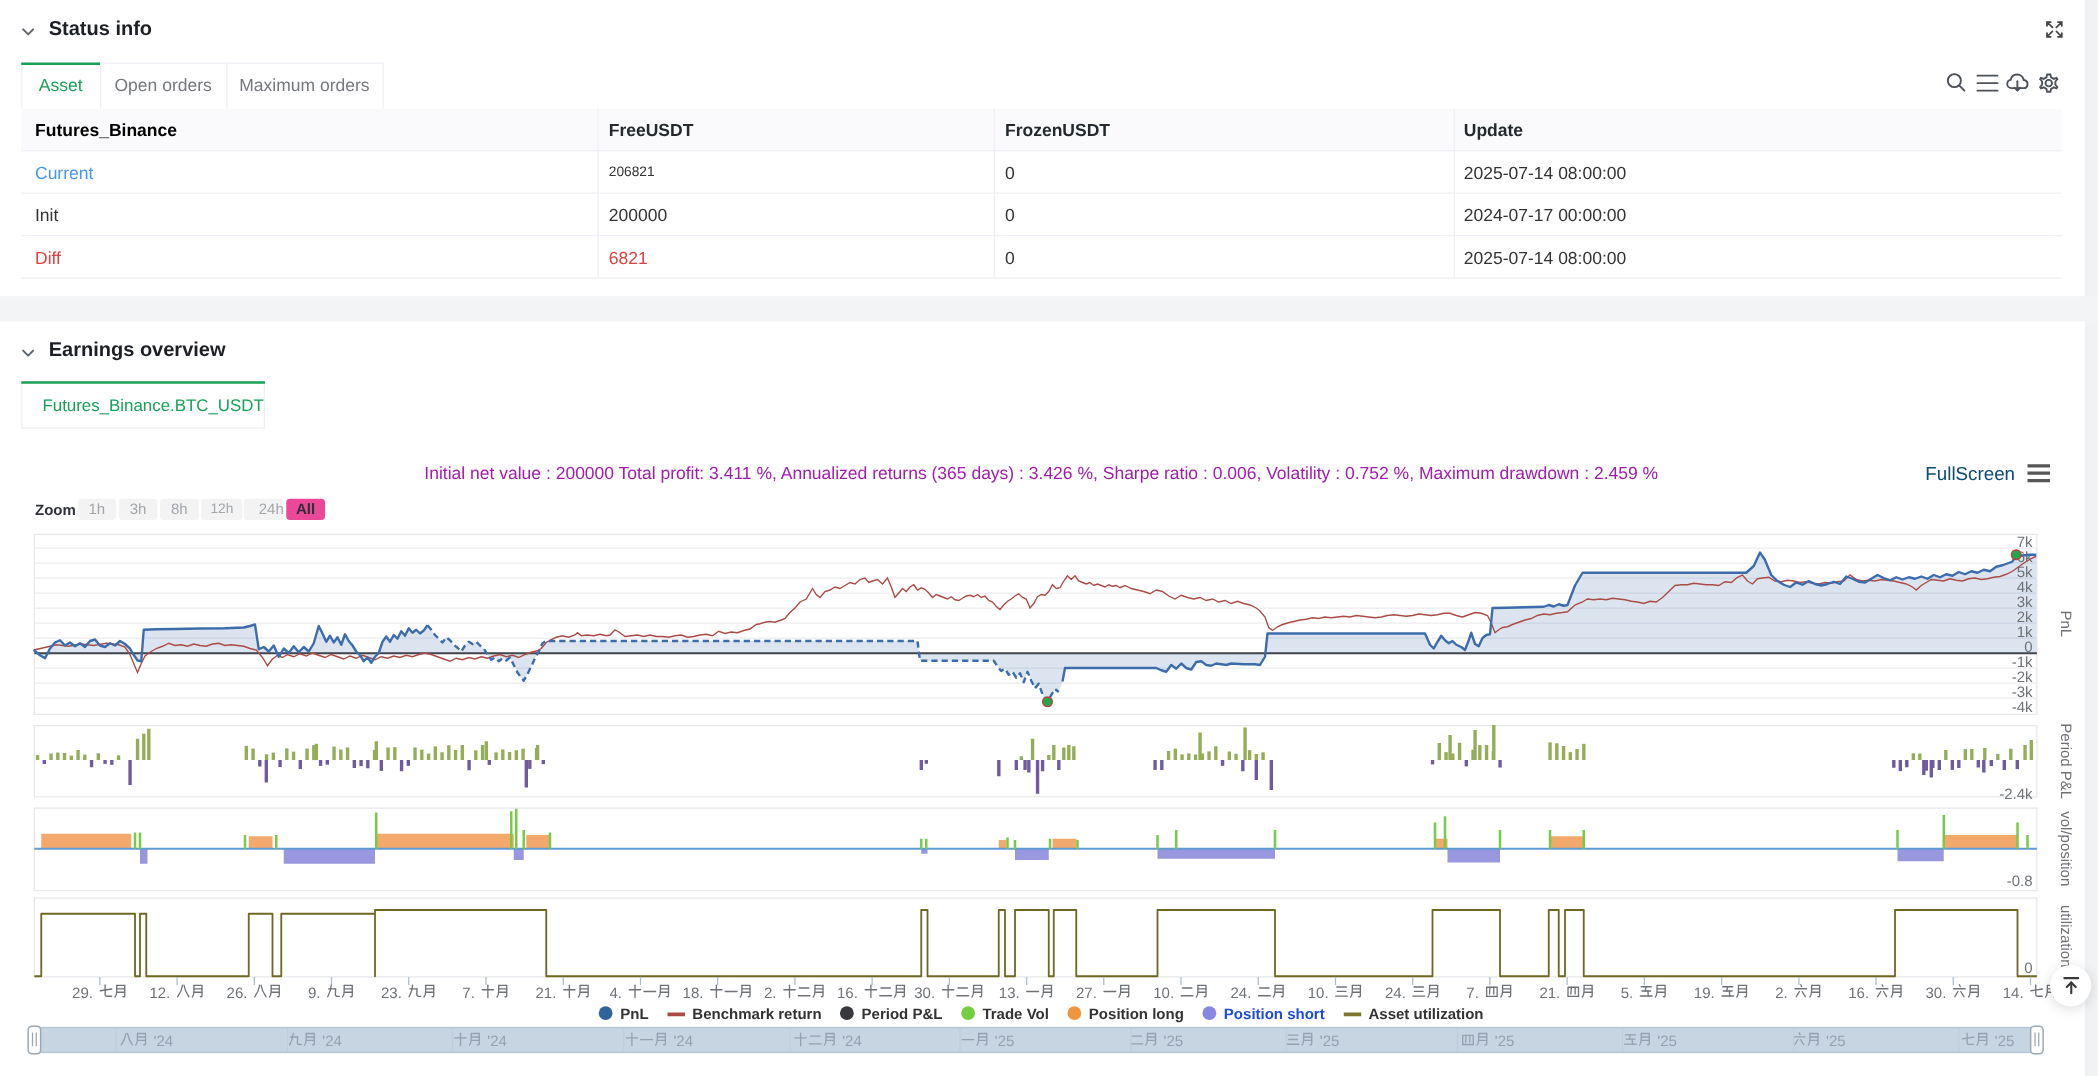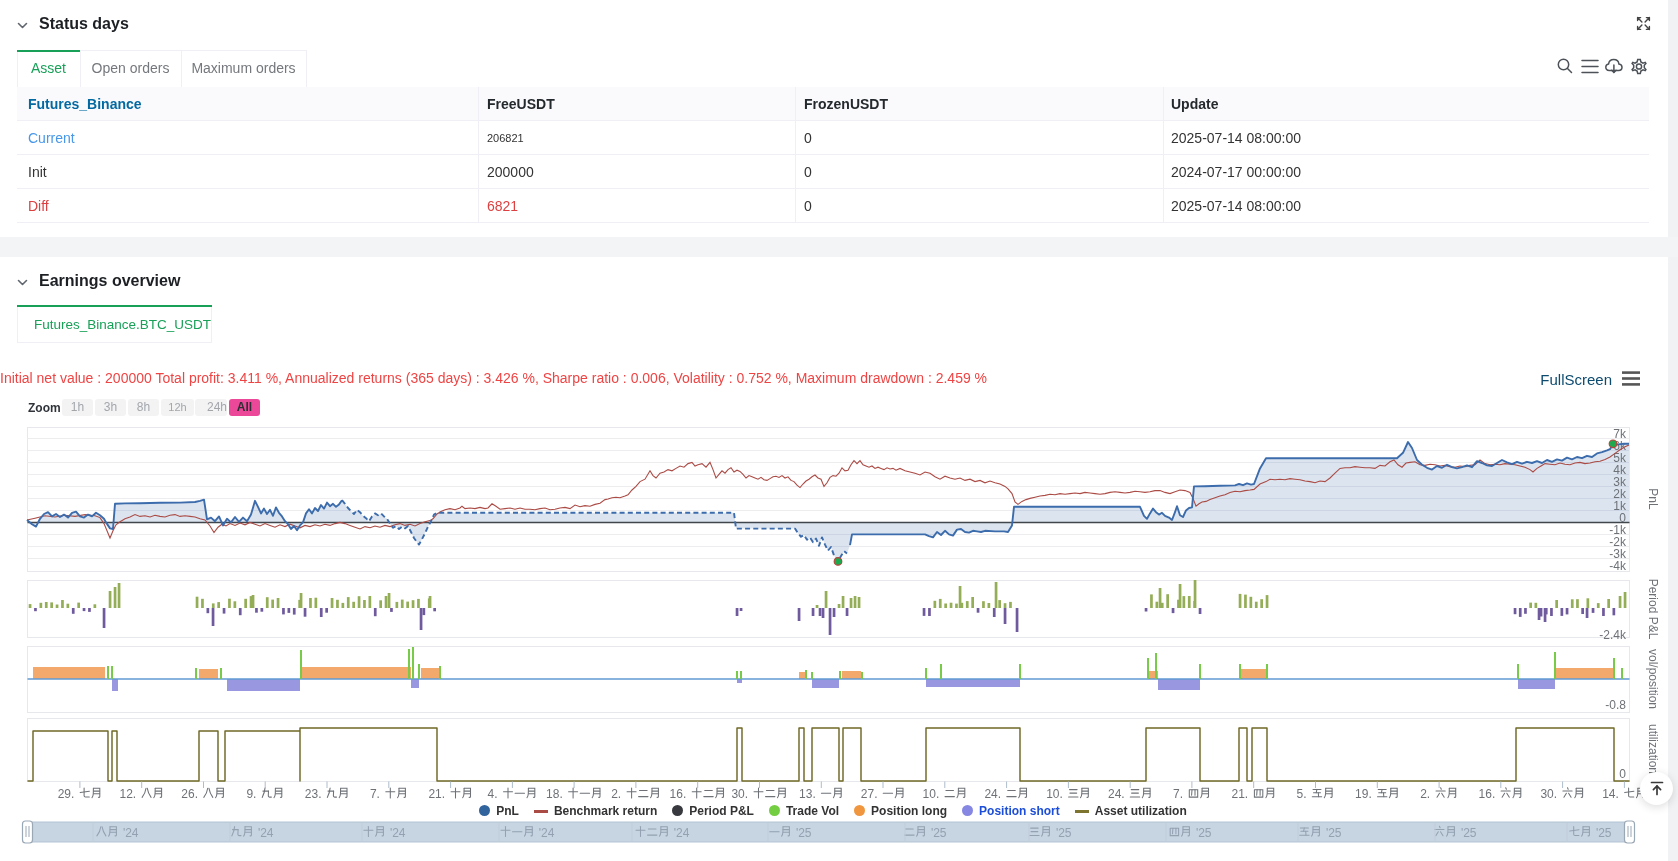--- a/index.html
+++ b/index.html
@@ -1,17 +1,17 @@
 <!DOCTYPE html>
 <html><head><meta charset="utf-8"><style>*{margin:0;padding:0;box-sizing:border-box}body{font-family:"Liberation Sans",sans-serif;background:#fff;width:1678px;height:861px;position:relative;overflow:hidden}.abs{position:absolute}</style></head><body>
 <div class="abs" style="left:1668px;top:0;width:10px;height:861px;background:#f1f2f4"></div>
 <svg class="abs" style="left:16px;top:19px" width="13" height="13" viewBox="0 0 13 13">
     <path d="M2.5 4.5 L6.5 8.5 L10.5 4.5" fill="none" stroke="#5f666d" stroke-width="1.6" stroke-linecap="round" stroke-linejoin="round"></path>
   </svg>
-<div class="abs" style="left:39px;top:15px;font-size:16px;font-weight:bold;color:#1c1f23">Status days</div>
+<div class="abs" style="left:39px;top:15px;font-size:16px;font-weight:bold;color:#1c1f23">Status info</div>
 <svg class="abs" style="left:1636px;top:16px" width="15" height="15" viewBox="0 0 15 15" stroke="#444" stroke-width="1.4" fill="none" stroke-linecap="round">
     <path d="M5.9 5.9 L1.6 1.6 M1.6 4.6 L1.6 1.6 L4.6 1.6 M9.1 5.9 L13.4 1.6 M10.4 1.6 L13.4 1.6 L13.4 4.6 M9.1 9.1 L13.4 13.4 M13.4 10.4 L13.4 13.4 L10.4 13.4 M5.9 9.1 L1.6 13.4 M4.6 13.4 L1.6 13.4 L1.6 10.4"></path>
   </svg>
 <div class="abs" style="left:17px;top:50px;width:289.5px;height:37px;border:1px solid #efeff5;border-bottom:none"></div>
 <div class="abs" style="left:17px;top:50px;width:63px;height:2px;background:#18a058"></div>
 <div class="abs" style="left:80px;top:50px;width:1px;height:37px;background:#efeff5"></div>
 <div class="abs" style="left:181px;top:50px;width:1px;height:37px;background:#efeff5"></div>
 <div class="abs" style="left:17px;top:50px;width:63px;height:37px;line-height:37px;text-align:center;font-size:14px;color:#18a058">Asset</div>
 <div class="abs" style="left:80px;top:50px;width:101px;height:37px;line-height:37px;text-align:center;font-size:14px;color:#74787d">Open orders</div>
 <div class="abs" style="left:181px;top:50px;width:125px;height:37px;line-height:37px;text-align:center;font-size:14px;color:#74787d">Maximum orders</div>
@@ -27,21 +27,21 @@
       <path d="M4.2 13.5 C1.8 13.5 0.8 11.6 0.8 10.1 C0.8 8.4 2 7.1 3.6 6.9 C4 4.2 6.2 2.6 8.7 2.6 C11.5 2.6 13.6 4.6 13.9 7 C15.6 7.2 17 8.5 17 10.3 C17 12.1 15.7 13.5 13.7 13.5 Z"></path>
       <line x1="8.9" y1="8" x2="8.9" y2="15.2"></line>
       <path d="M6.7 13.2 L8.9 15.4 L11.1 13.2"></path>
     </g>
 <g transform="translate(74,0)">
       <circle cx="9" cy="9.5" r="2.6"></circle>
       <path d="M9 2.6 L10.3 2.6 L10.9 4.9 L13 6.1 L15.2 5.3 L15.9 6.4 L14.3 8.2 L14.3 10.8 L15.9 12.6 L15.2 13.7 L13 12.9 L10.9 14.1 L10.3 16.4 L7.7 16.4 L7.1 14.1 L5 12.9 L2.8 13.7 L2.1 12.6 L3.7 10.8 L3.7 8.2 L2.1 6.4 L2.8 5.3 L5 6.1 L7.1 4.9 L7.7 2.6 Z"></path>
     </g>
 </svg>
 <div class="abs" style="left:17px;top:87px;width:1632px;height:34px;background:#fafafc;border-bottom:1px solid #efeff5"></div>
-<div class="abs" style="left:28px;top:87px;height:34px;line-height:34px;font-size:14px;font-weight:bold;color:#0369a1">Futures_Binance</div>
+<div class="abs" style="left:28px;top:87px;height:34px;line-height:34px;font-size:14px;font-weight:bold;color:#000000">Futures_Binance</div>
 <div class="abs" style="left:487px;top:87px;height:34px;line-height:34px;font-size:14px;font-weight:bold;color:#24292e">FreeUSDT</div>
 <div class="abs" style="left:804px;top:87px;height:34px;line-height:34px;font-size:14px;font-weight:bold;color:#24292e">FrozenUSDT</div>
 <div class="abs" style="left:1171px;top:87px;height:34px;line-height:34px;font-size:14px;font-weight:bold;color:#24292e">Update</div>
 <div class="abs" style="left:17px;top:121px;width:1632px;height:34px;border-bottom:1px solid #efeff5"></div>
 <div class="abs" style="left:28px;top:121px;height:34px;line-height:34px;font-size:14px;color:#4797ea">Current</div>
 <div class="abs" style="left:487px;top:121px;height:34px;line-height:34px;font-size:11px;color:#333">206821</div>
 <div class="abs" style="left:804px;top:121px;height:34px;line-height:34px;font-size:14px;color:#333">0</div>
 <div class="abs" style="left:1171px;top:121px;height:34px;line-height:34px;font-size:14px;color:#333">2025-07-14 08:00:00</div>
 <div class="abs" style="left:17px;top:155px;width:1632px;height:34px;border-bottom:1px solid #efeff5"></div>
 <div class="abs" style="left:28px;top:155px;height:34px;line-height:34px;font-size:14px;color:#333">Init</div>
@@ -57,21 +57,21 @@
 <div class="abs" style="left:795px;top:87px;width:1px;height:136px;background:#efeff5"></div>
 <div class="abs" style="left:1163px;top:87px;width:1px;height:136px;background:#efeff5"></div>
 <div class="abs" style="left:0;top:237px;width:1678px;height:20px;background:#f3f4f6"></div>
 <svg class="abs" style="left:16px;top:276px" width="13" height="13" viewBox="0 0 13 13">
     <path d="M2.5 4.5 L6.5 8.5 L10.5 4.5" fill="none" stroke="#5f666d" stroke-width="1.6" stroke-linecap="round" stroke-linejoin="round"></path>
   </svg>
 <div class="abs" style="left:39px;top:272px;font-size:16px;font-weight:bold;color:#1c1f23">Earnings overview</div>
 <div class="abs" style="left:17px;top:306px;width:195px;height:37px;border:1px solid #efeff5;border-top:none"></div>
 <div class="abs" style="left:17px;top:305px;width:195px;height:2px;background:#18a058"></div>
 <div class="abs" style="left:17px;top:306px;width:211px;height:37px;line-height:37px;text-align:center;font-size:13.5px;color:#18a058">Futures_Binance.BTC_USDT</div>
-<div class="abs" style="left:0;top:370px;width:1666px;font-size:14px;color:#ef4444">Initial net value : 200000 Total profit: 3.411 %, Annualized returns (365 days) : 3.426 %, Sharpe ratio : 0.006, Volatility : 0.752 %, Maximum drawdown : 2.459 %</div>
+<div class="abs" style="left:0;top:370px;width:1666px;text-align:center;font-size:14px;color:#a21caf">Initial net value : 200000 Total profit: 3.411 %, Annualized returns (365 days) : 3.426 %, Sharpe ratio : 0.006, Volatility : 0.752 %, Maximum drawdown : 2.459 %</div>
 <div class="abs" style="left:1480px;top:371px;width:132px;text-align:right;font-size:15px;color:#0c4a6e">FullScreen</div>
 <svg class="abs" style="left:1621px;top:370px" width="20" height="17" viewBox="0 0 20 17">
     <g stroke="#565656" stroke-width="2.6">
       <line x1="1" y1="2.6" x2="19" y2="2.6"></line>
       <line x1="1" y1="8.5" x2="19" y2="8.5"></line>
       <line x1="1" y1="14.4" x2="19" y2="14.4"></line>
     </g>
   </svg>
 <div class="abs" style="left:28px;top:401px;font-size:12px;font-weight:bold;color:#30343a">Zoom</div>
 <div class="abs" style="left:62px;top:399px;width:31px;height:17px;background:#f3f3f4;border-radius:3px;text-align:center;line-height:17px;font-size:12px;color:#a2a6ab">1h</div>

